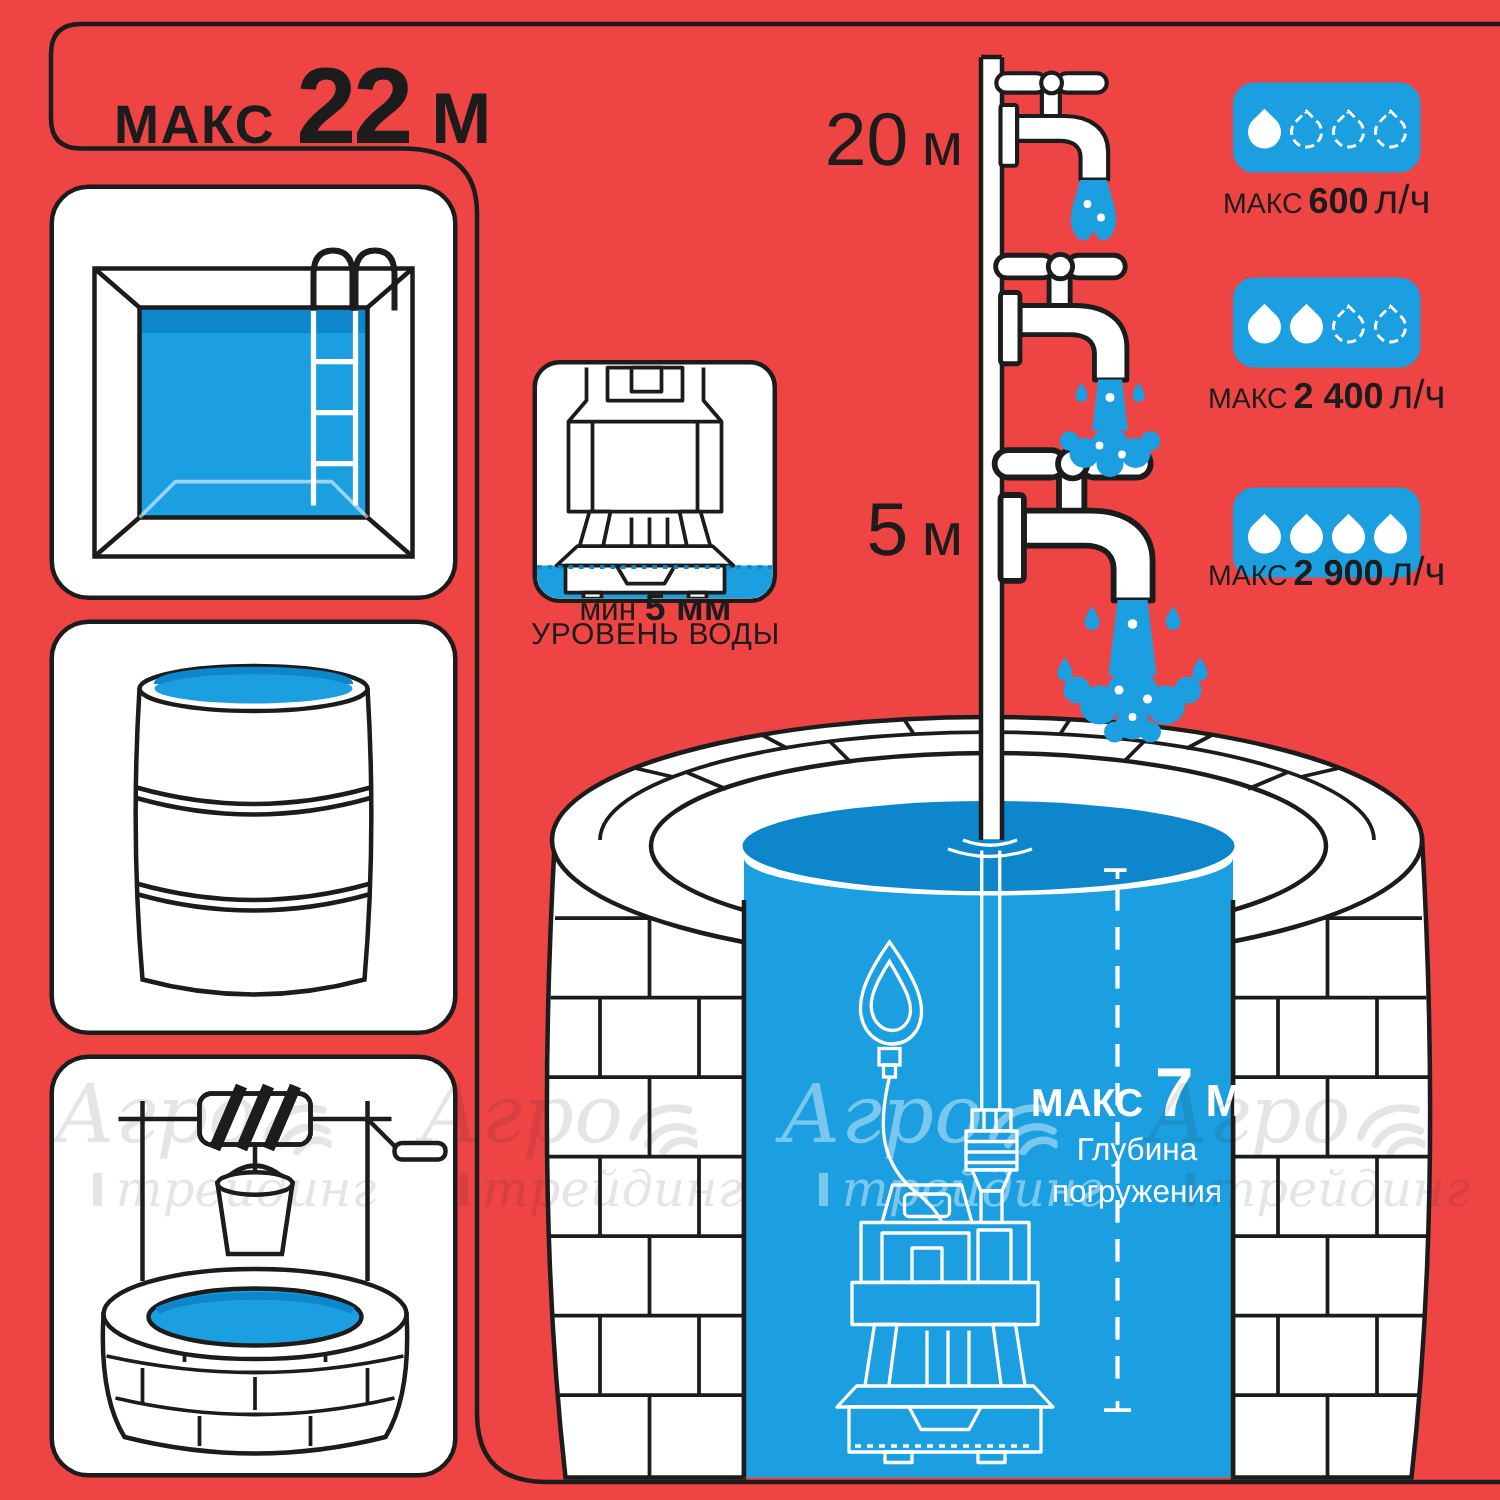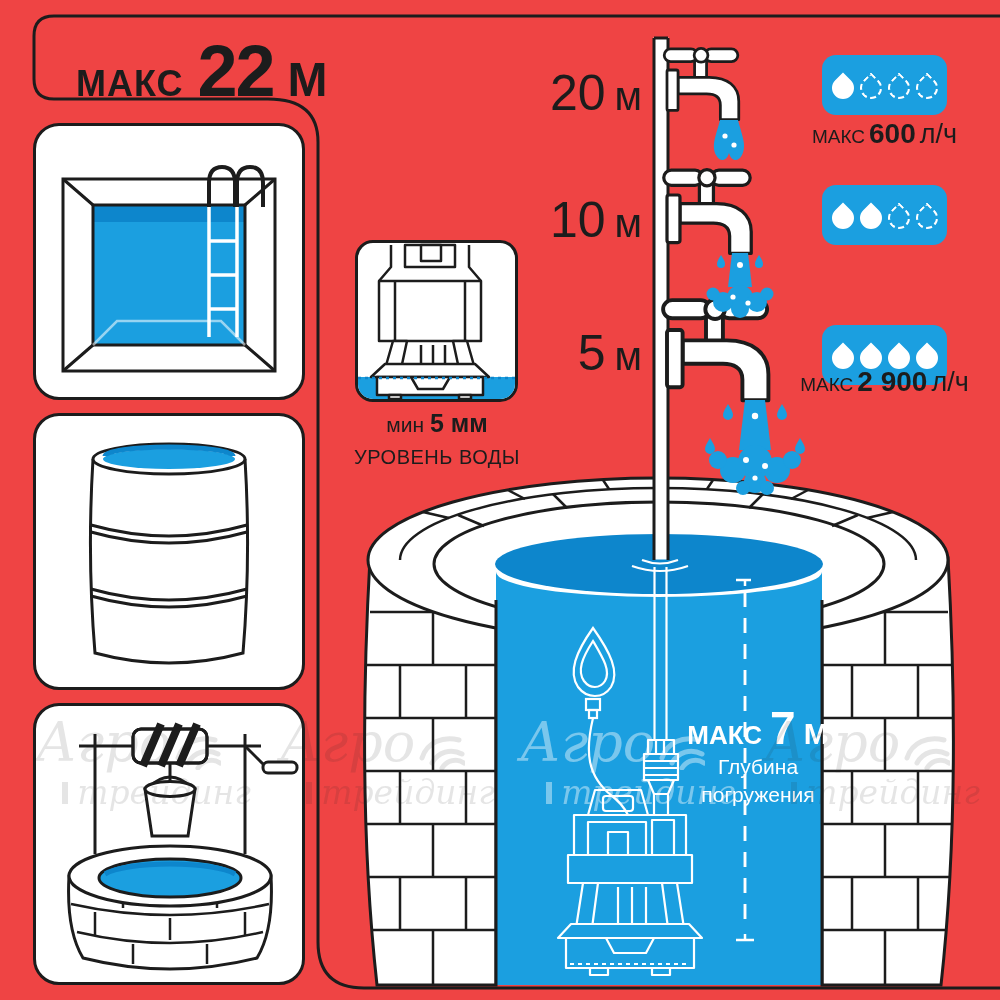--- a/index.html
+++ b/index.html
@@ -14,39 +14,39 @@
 
   
   .title{position:absolute;left:76px;top:30px;display:flex;align-items:baseline;gap:14px;font-weight:bold}
   .title .t-prefix{font-size:36px;letter-spacing:1px}
   .title .t-value{font-size:72px;letter-spacing:-2px}
   .title .t-unit{font-size:48px}
 
   
   .minbox{position:absolute;left:355px;top:240px;width:163px;height:162px;border:3px solid #1c1c1c;
           border-radius:18px;box-sizing:border-box;overflow:hidden;background:#fff}
-  .min-caption{position:absolute;left:330px;top:407px;width:214px;text-align:center;line-height:32px}
+  .min-caption{position:absolute;left:330px;top:397px;width:214px;text-align:center;line-height:17px}
   .min-caption .l1{font-size:21px}
   .min-caption .l1 b{font-size:25px}
   .min-caption .l2{font-size:20px;letter-spacing:.5px}
 
   
   .rlab{position:absolute;right:358px;text-align:right;font-weight:normal;white-space:nowrap}
   .rlab .num{font-size:50px}
   .rlab .unit{font-size:40px;margin-left:9px}
 
   
   .badge{position:absolute;left:822px;width:125px;height:60px;background:#1b9fe0;border-radius:14px;
          display:flex;align-items:center;justify-content:center}
   .drop{width:22px;height:22px;border-radius:0 50% 50% 50%;transform:rotate(45deg);margin:5px 3px 0;box-sizing:border-box}
   .drop.filled{background:#fff}
   .drop.dashed{border:2.6px dashed #fff;background:transparent}
   .badge-label{position:absolute;left:799px;width:171px;text-align:center;white-space:nowrap}
   .badge-label .bl-prefix{font-size:19px}
-  .badge-label .bl-value{font-size:28px;font-weight:bold;margin:0 4px}
+  .badge-label .bl-value{font-size:24px;font-weight:bold;margin:0 4px}
   .badge-label .bl-unit{font-size:27px}
 
   
   .imm{position:absolute;left:668px;top:714px;width:180px;text-align:center;color:#fff;line-height:28px}
   .imm .i1{display:flex;justify-content:center;align-items:baseline;gap:8px;font-weight:bold;margin-bottom:4px}
   .imm .i-prefix{font-size:26px}
   .imm .i-value{font-size:46px}
   .imm .i-unit{font-size:30px}
   .imm .i2{font-size:21px}
 
@@ -271,23 +271,20 @@
       <circle cx="0" cy="16" r="3.2" fill="#fff"></circle>
         <circle cx="-9" cy="60" r="3" fill="#fff"></circle>
       <circle cx="10" cy="66" r="3" fill="#fff"></circle>
         <circle cx="0" cy="78" r="2.6" fill="#fff"></circle>
     </g>
   </svg>
 
   <div class="rlab" style="top:64px">
     <span class="num">20</span><span class="unit">м</span>
   </div>
-  <div class="rlab" style="top:191px">
-    <span class="num">10</span><span class="unit">м</span>
-  </div>
   <div class="rlab" style="top:324px">
     <span class="num">5</span><span class="unit">м</span>
   </div>
 
   <div class="badge" style="top:55px">
     <span class="drops" style="display:flex">
         <span class="drop filled"></span>
         <span class="drop dashed"></span>
         <span class="drop dashed"></span>
         <span class="drop dashed"></span>
@@ -296,20 +293,23 @@
   <div class="badge-label" style="top:118px">
     <span class="bl-prefix">МАКС</span><span class="bl-value">600</span><span class="bl-unit">л/ч</span>
   </div>
   <div class="badge" style="top:185px">
     <span class="drops" style="display:flex">
         <span class="drop filled"></span>
         <span class="drop filled"></span>
         <span class="drop dashed"></span>
         <span class="drop dashed"></span>
       </span>
+  </div>
+  <div class="badge-label" style="top:248px">
+    <span class="bl-prefix">МАКС</span><span class="bl-value">2 400</span><span class="bl-unit">л/ч</span>
   </div>
   <div class="badge" style="top:325px">
     <span class="drops" style="display:flex">
         <span class="drop filled"></span>
         <span class="drop filled"></span>
         <span class="drop filled"></span>
         <span class="drop filled"></span>
       </span>
   </div>
   <div class="badge-label" style="top:366px">

